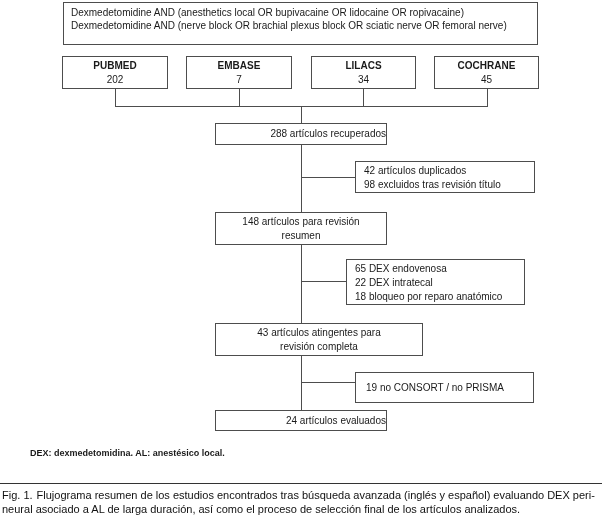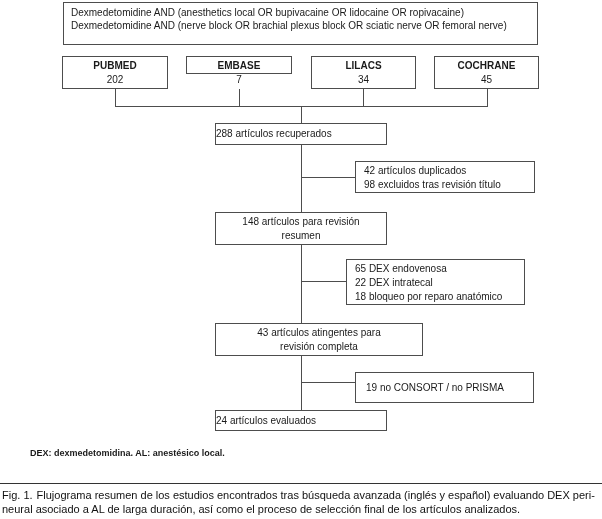--- a/index.html
+++ b/index.html
@@ -20,21 +20,21 @@
     font-size: 10px;
     line-height: 14px;
   }
   .box .bl { display: block; }
   .center { text-align: center; }
   .leftpad { padding: 2px 6px 6px 8px; }
   .search-box { padding: 3px 6px 2px 7px; font-size: 10px; line-height: 13px; }
   .db-box { padding-top: 2px; text-align: center; }
   .db-name { display: block; font-weight: bold; }
   .db-count { display: block; }
-  .vcenter-1 { display: flex; align-items: center; justify-content: flex-start; }
+  .vcenter-1 { display: flex; align-items: center; justify-content: flex-end; }
   .vcenter-2 { display: flex; flex-direction: column; align-items: center; justify-content: center; }
   .line { position: absolute; background: #4d4d4d; }
   .footnote {
     position: absolute;
     left: 30px;
     top: 448px;
     font-size: 9px;
     color: #1a1a1a;
     font-weight: bold;
   }
@@ -64,21 +64,21 @@
 
   <div class="box search-box" style="left:63px; top:2px; width:475px; height:43px;">
     <span class="bl">Dexmedetomidine AND (anesthetics local OR bupivacaine OR lidocaine OR ropivacaine)</span>
     <span class="bl">Dexmedetomidine AND (nerve block OR brachial plexus block OR sciatic nerve OR femoral nerve)</span>
   </div>
 
   <div class="box db-box" style="left:62px; top:56px; width:106px; height:33px;">
     <span class="db-name">PUBMED</span>
     <span class="db-count">202</span>
   </div>
-  <div class="box db-box" style="left:186px; top:56px; width:106px; height:18px;">
+  <div class="box db-box" style="left:186px; top:56px; width:106px; height:33px;">
     <span class="db-name">EMBASE</span>
     <span class="db-count">7</span>
   </div>
   <div class="box db-box" style="left:311px; top:56px; width:105px; height:33px;">
     <span class="db-name">LILACS</span>
     <span class="db-count">34</span>
   </div>
   <div class="box db-box" style="left:434px; top:56px; width:105px; height:33px;">
     <span class="db-name">COCHRANE</span>
     <span class="db-count">45</span>

